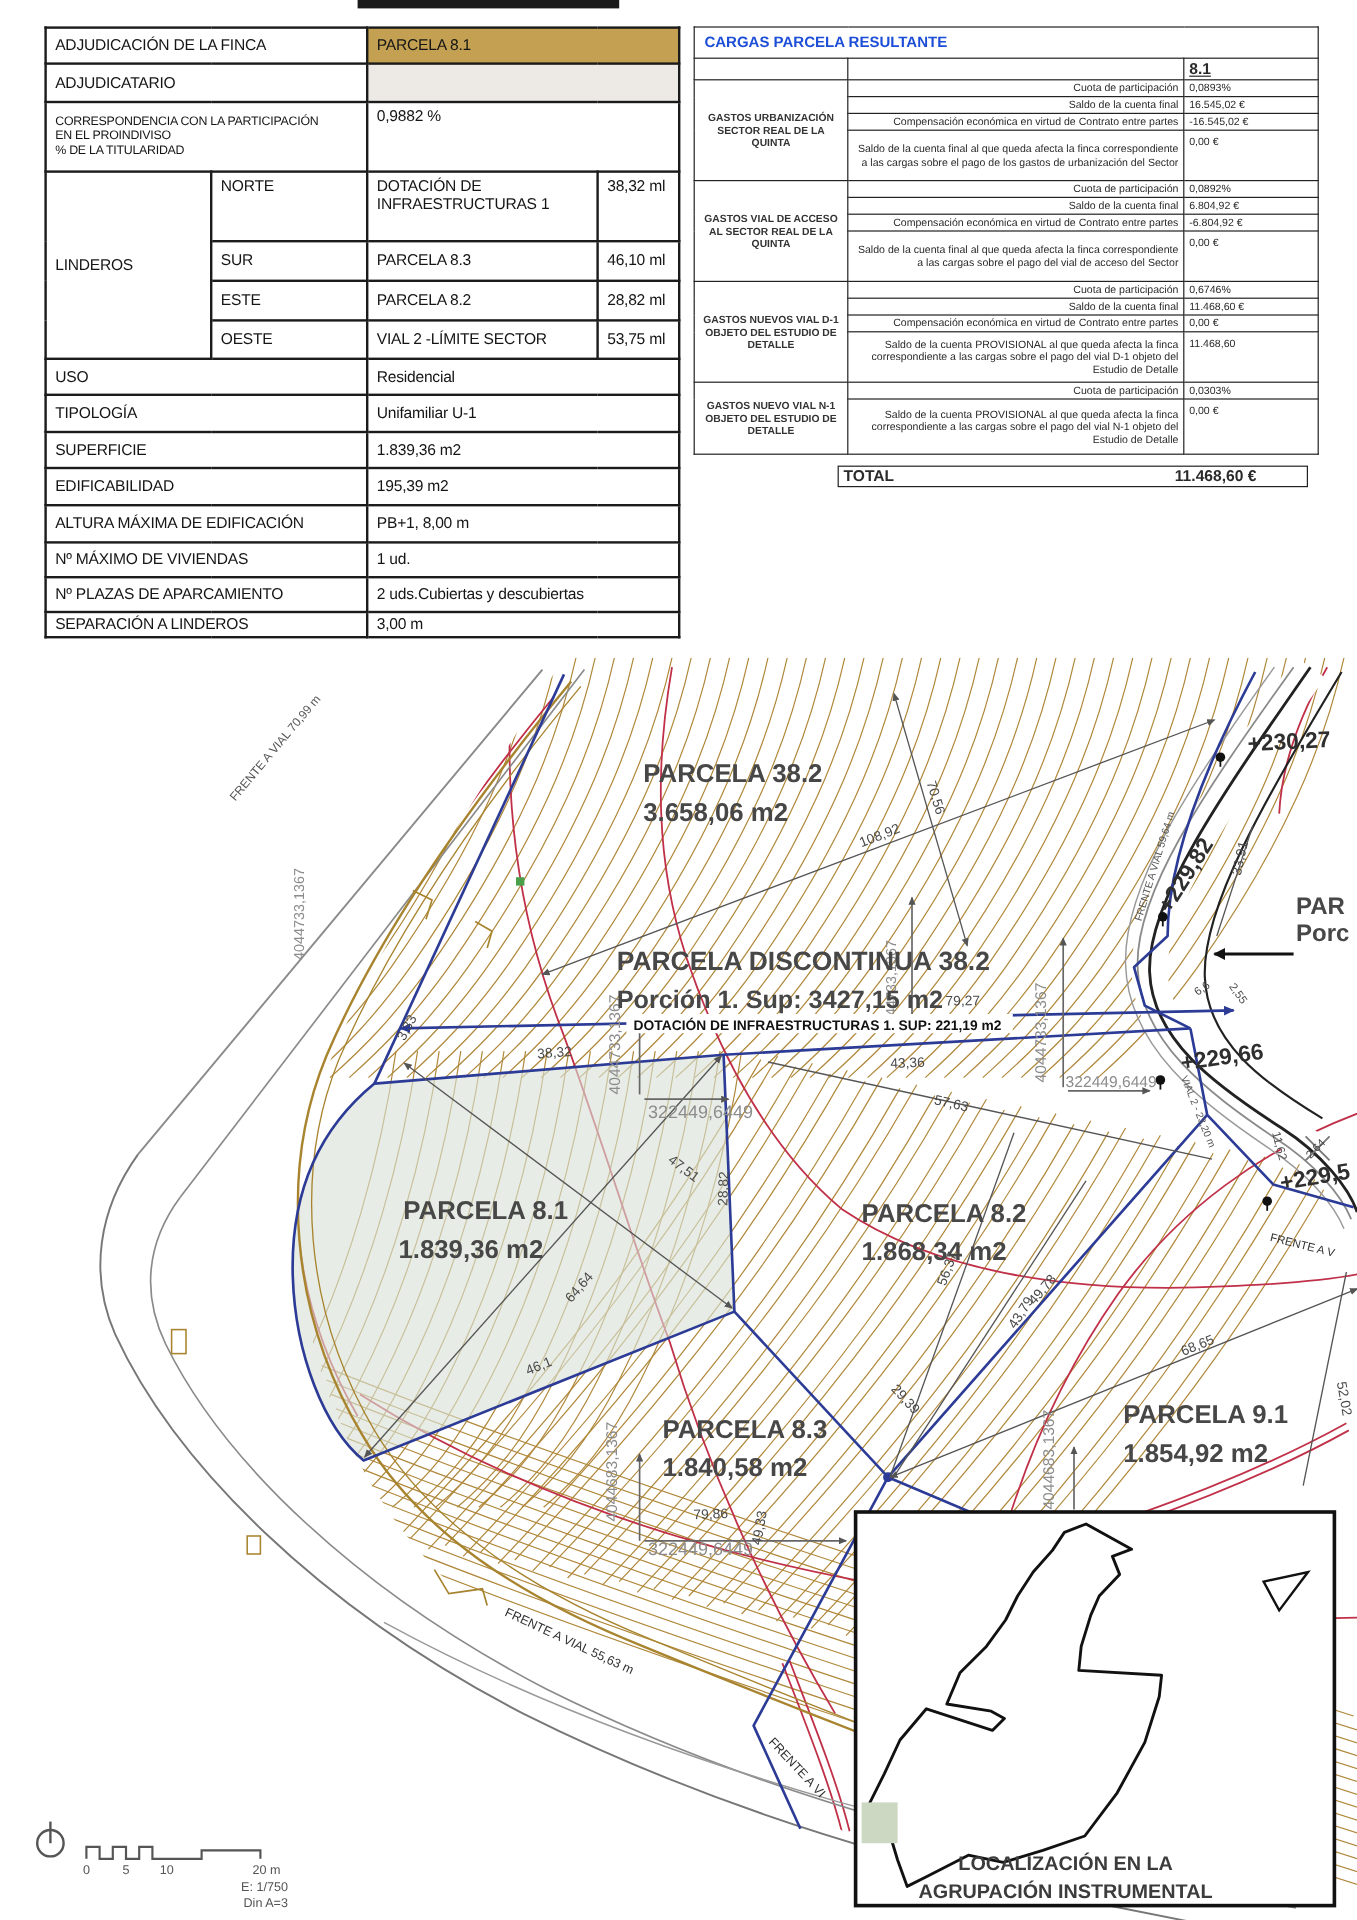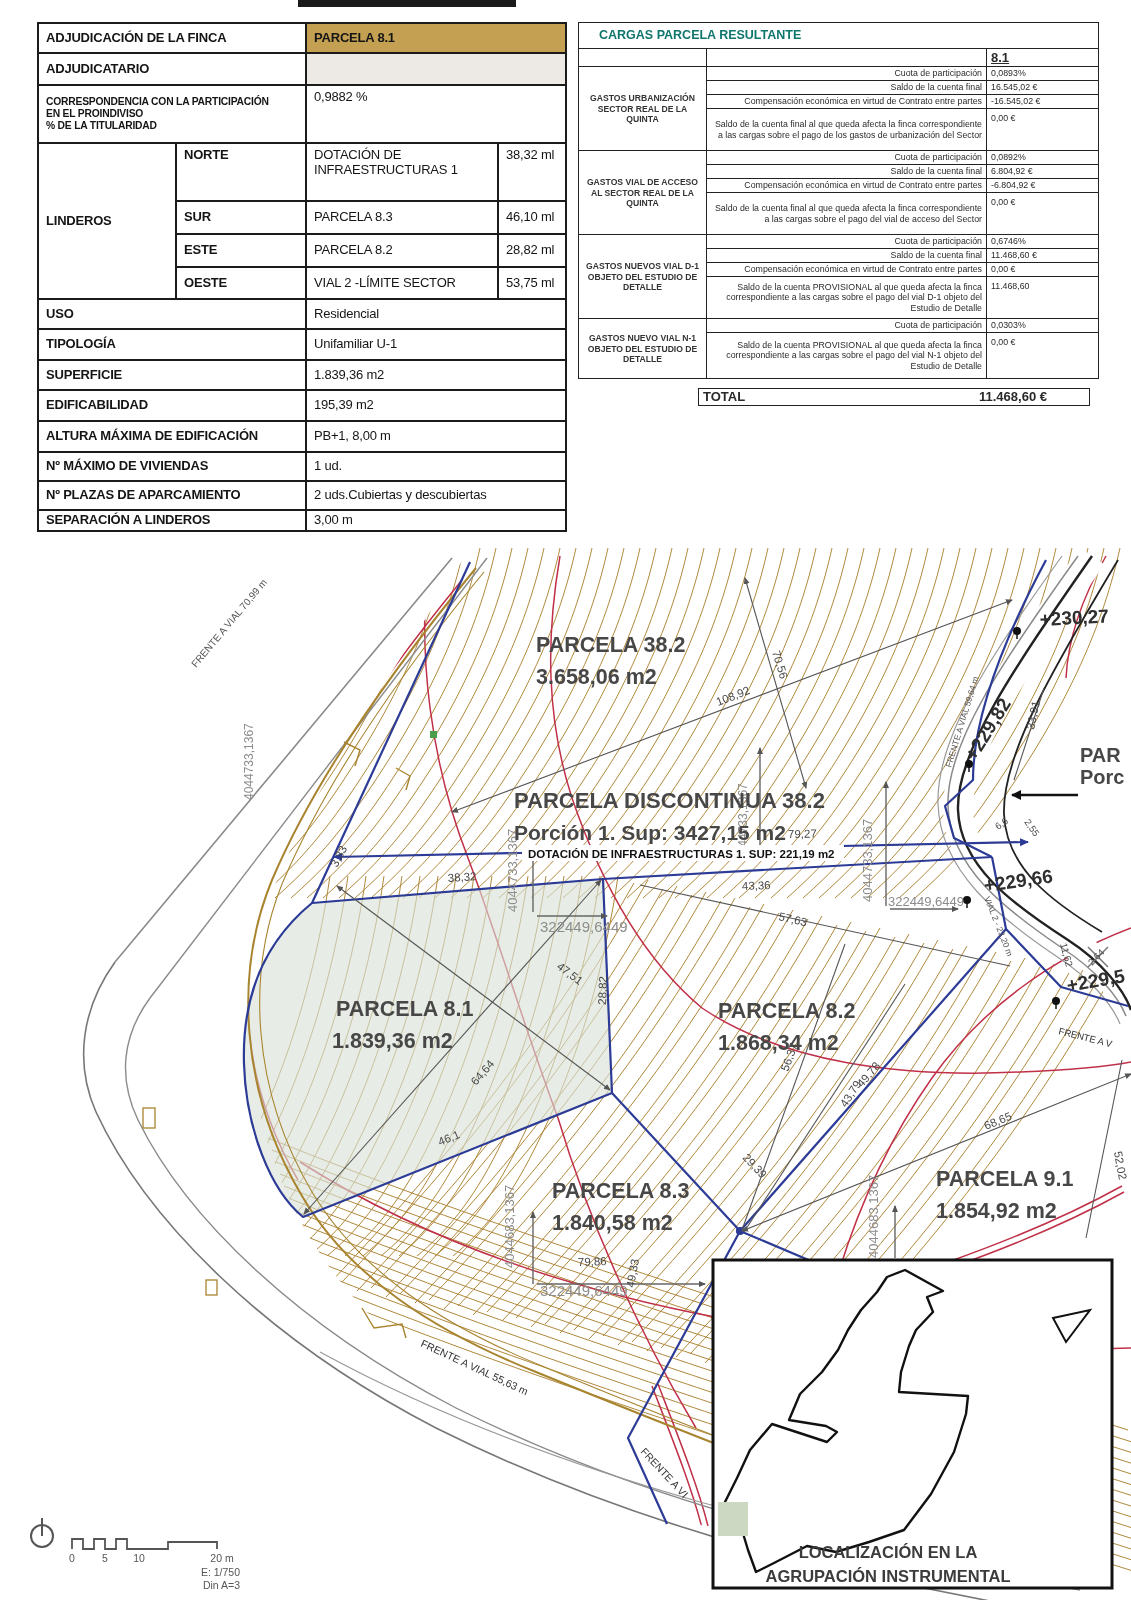--- a/index.html
+++ b/index.html
@@ -2,31 +2,31 @@
 <html><head>
 <meta charset="utf-8">
 <style>
   html,body{margin:0;padding:0;background:#fff;}
   #page{position:relative;width:1131px;height:1600px;background:#fff;overflow:hidden;
         font-family:"Liberation Sans",sans-serif;color:#151515;}
   
   table.finca{position:absolute;left:37px;top:22px;width:528px;border-collapse:collapse;
       table-layout:fixed;font-size:13px;}
   table.finca td{border:2px solid #1b1b1b;padding:2px 7px;vertical-align:middle;
-      font-weight:700;letter-spacing:-0.2px;line-height:1.15;}
+      font-weight:400;letter-spacing:-0.2px;line-height:1.15;}
   table.finca td.val{font-weight:500;}
   td.gold{background:#C3A052;font-weight:700;}
   td.smear{background:#edeae6;}
   td.smalllbl{font-size:10.3px;white-space:pre-line;line-height:1.25;}
   .vtop{vertical-align:top !important;padding-top:4px !important;margin-top:36px;}
   
   .cargas{position:absolute;left:578px;top:22px;width:520px;font-size:8.8px;color:#2a2a2a;}
   table.cargas-t{width:520px;border-collapse:collapse;table-layout:fixed;}
   table.cargas-t td{border:1.3px solid #222;padding:1px 4px;vertical-align:middle;line-height:1.18;}
-  table.cargas-t tr.title td{font-size:12.5px;font-weight:700;padding:5px 20px;color:#0f766e;}
+  table.cargas-t tr.title td{font-size:12.5px;font-weight:700;padding:5px 8px;color:#1d4ed8;}
   table.cargas-t tr.sub td{height:13px;font-weight:700;font-size:13px;text-decoration:underline;}
   td.glabel{font-size:8.6px;text-align:center;font-weight:600;color:#333;}
   td.desc{border-right:1.3px solid #222;text-align:right;}
   .total{position:relative;margin:9px 0 0 120px;width:392px;box-sizing:border-box;
       border:1.6px solid #222;height:18px;line-height:16px;font-size:13px;font-weight:600;}
   .total .tl{padding-left:4px;}
   .total .tv{position:absolute;left:280px;top:0;}
   
   svg{position:absolute;left:0;top:0;}
   svg text{font-family:"Liberation Sans",sans-serif;}

